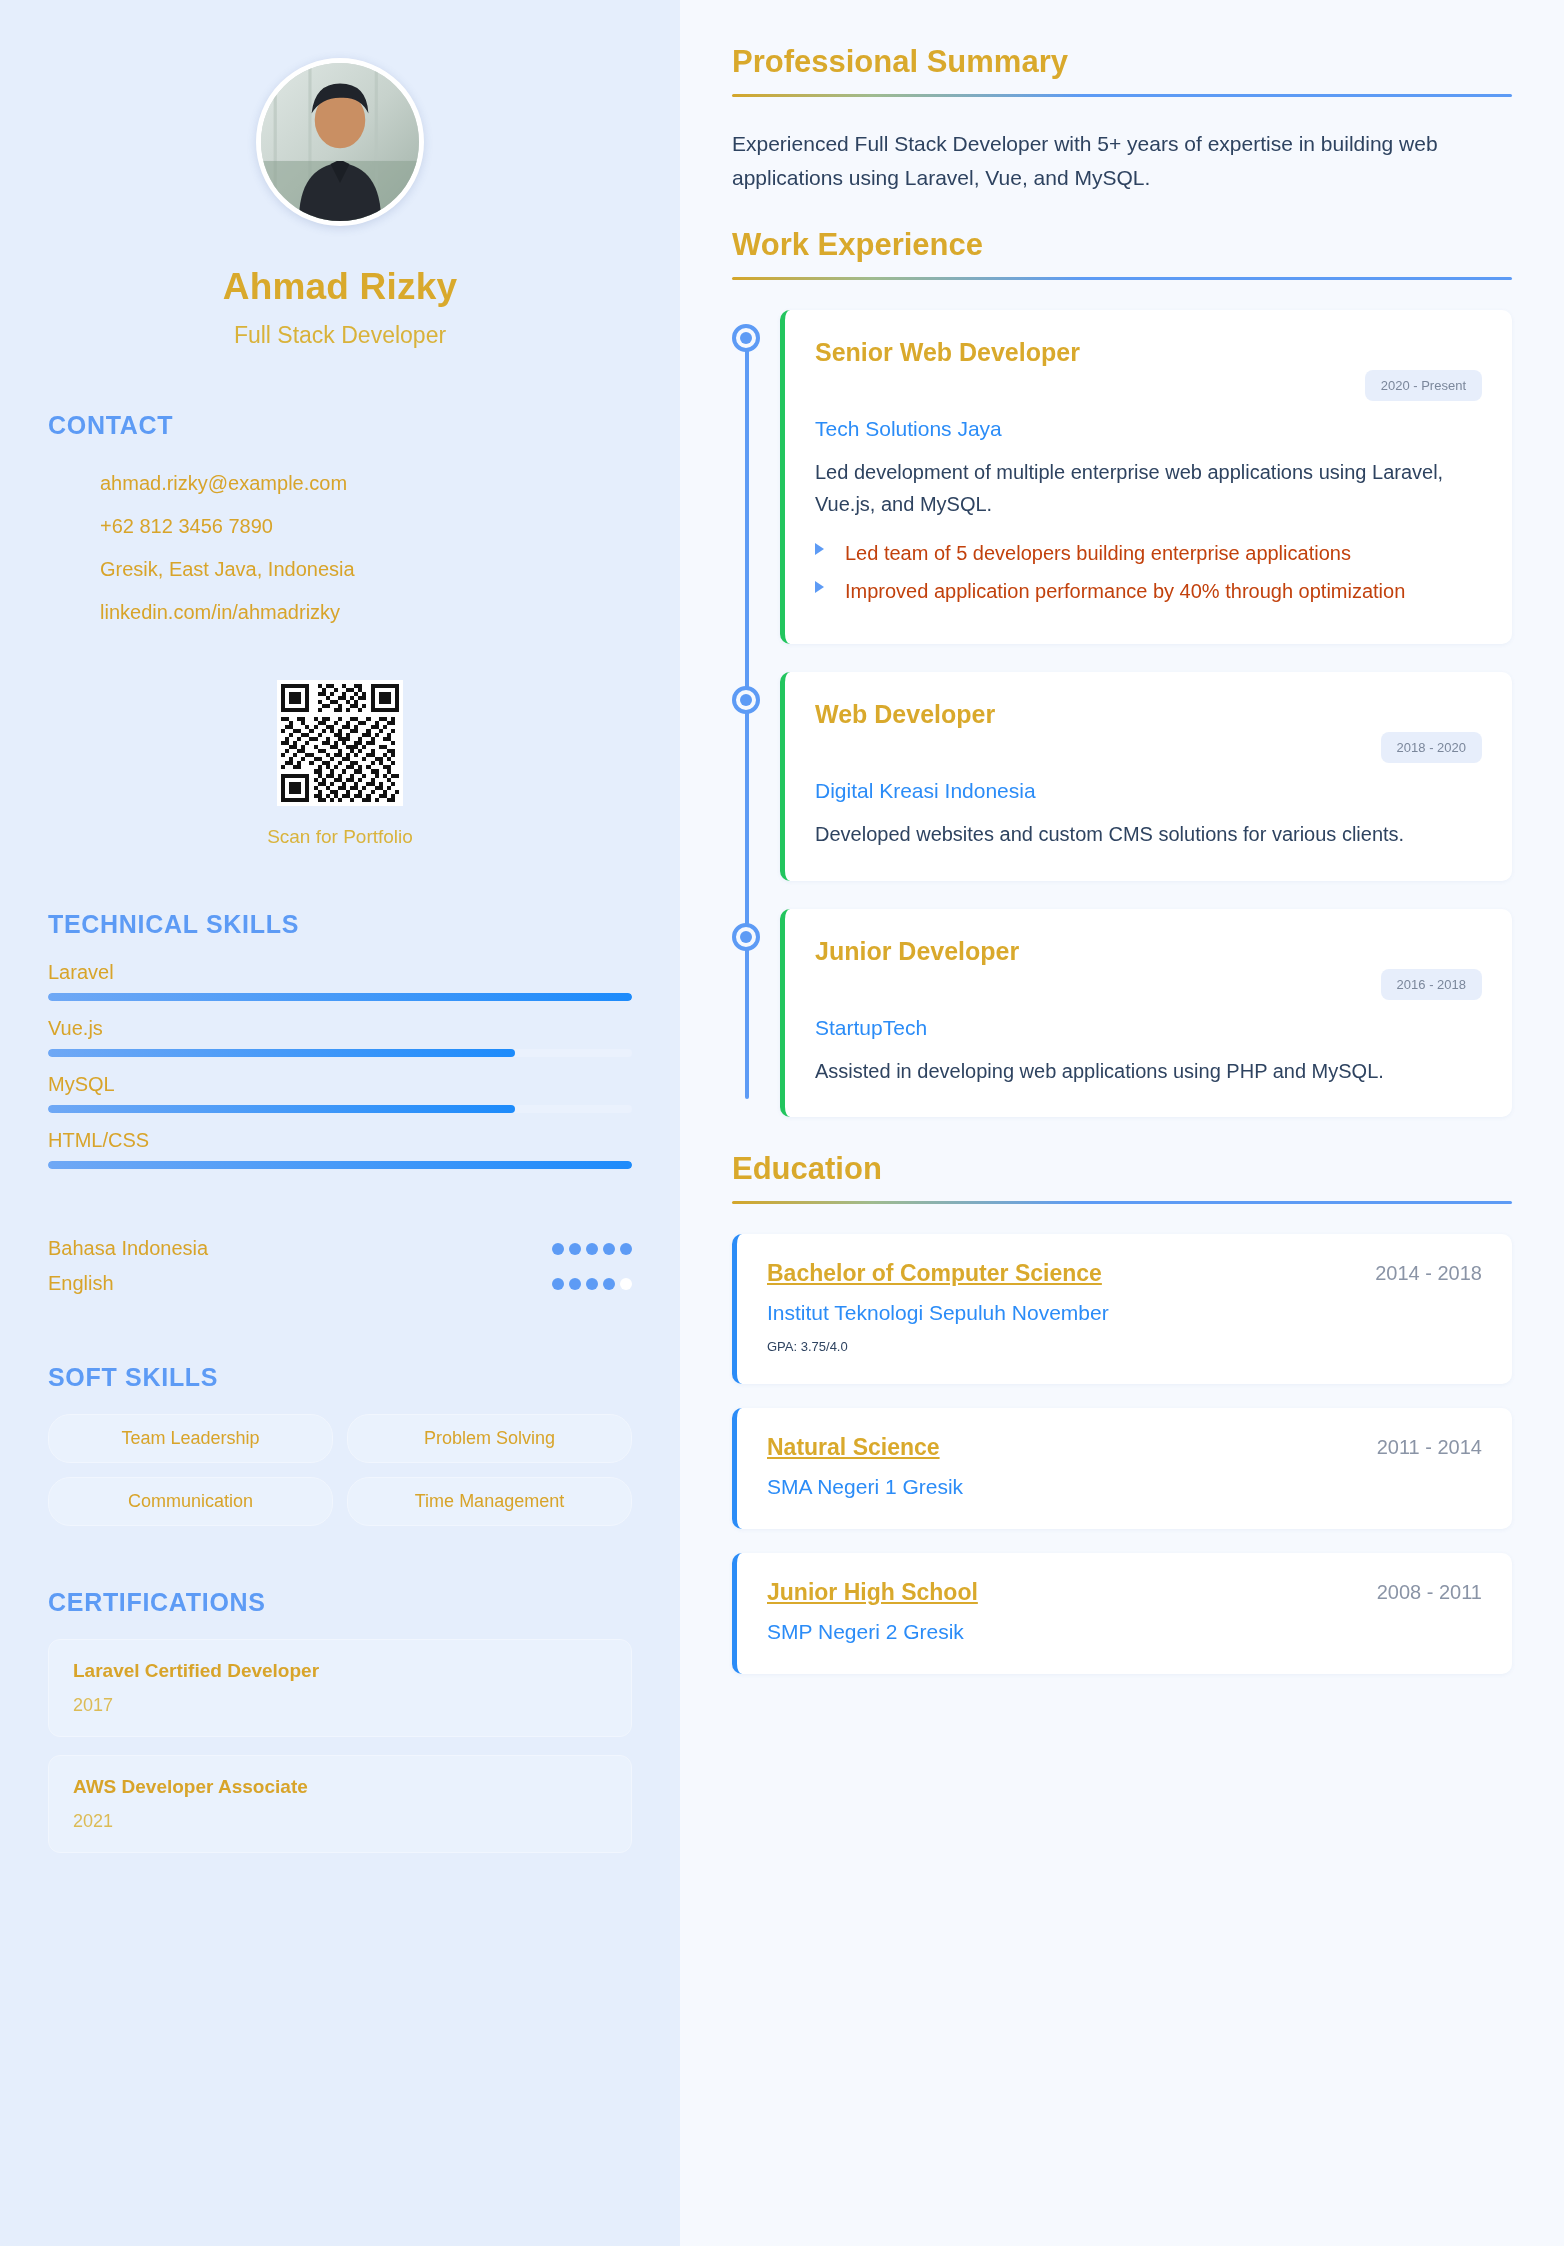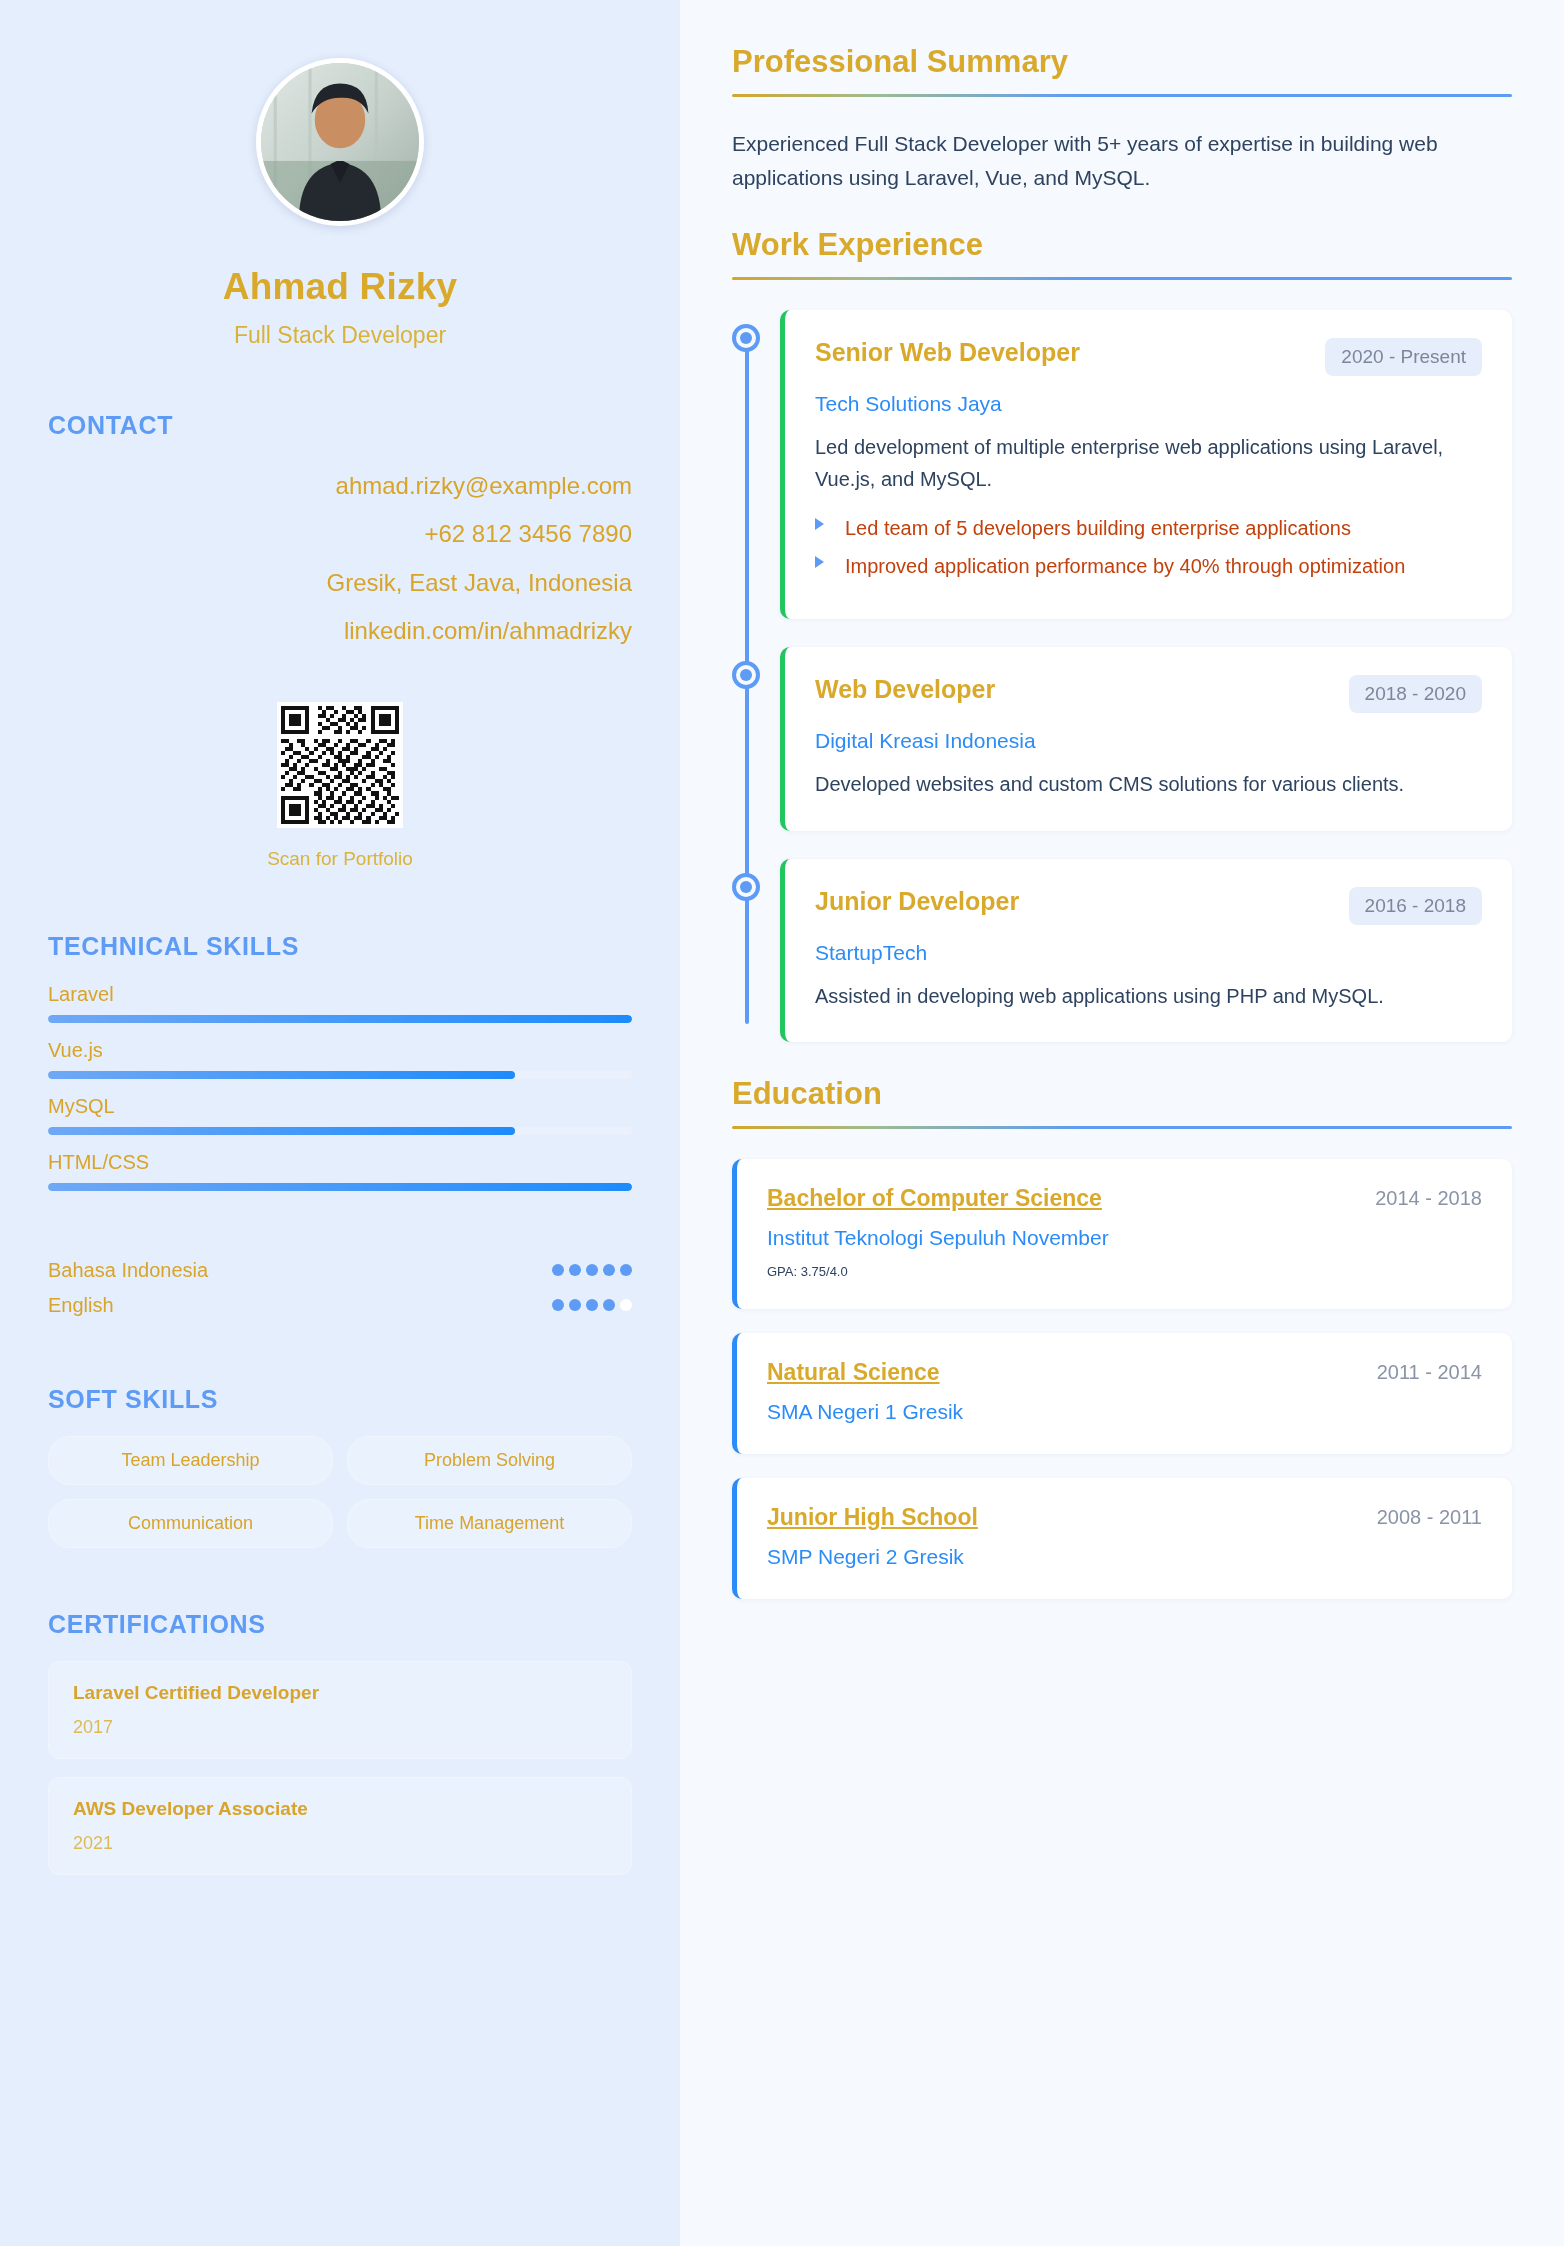--- a/index.html
+++ b/index.html
@@ -64,25 +64,24 @@
     font-weight: bold;
     color: #5d9bf5;
     letter-spacing: .7px;
     margin-bottom: 22px;
   }
 
   .block { margin-top: 62px; }
 
   .contact-list { padding-left: 0; }
   .contact-row {
-    font-size: 24px;
+    font-size: 20px;
     color: #d8a42a;
     padding: 8px 0 8px 52px;
     line-height: 1.35;
-    text-align: right;
   }
 
   .qr-wrap {
     margin-top: 46px;
     display: flex;
     flex-direction: column;
     align-items: center;
   }
   .qr-code {
     width: 126px;
@@ -239,24 +238,25 @@
   }
   .exp-role {
     font-size: 25px;
     font-weight: bold;
     color: #d9a92c;
   }
   .exp-period {
     flex: none;
     background: #e7eefb;
     color: #7b879b;
-    font-size: 19px;
+    font-size: 13px;
     border-radius: 8px;
     padding: 8px 16px;
     white-space: nowrap;
+    margin-top: 32px;
   }
   .exp-company {
     font-size: 21px;
     color: #2b8cf7;
     margin-top: 16px;
   }
   .exp-desc {
     font-size: 20px;
     line-height: 1.58;
     color: #2e4360;

